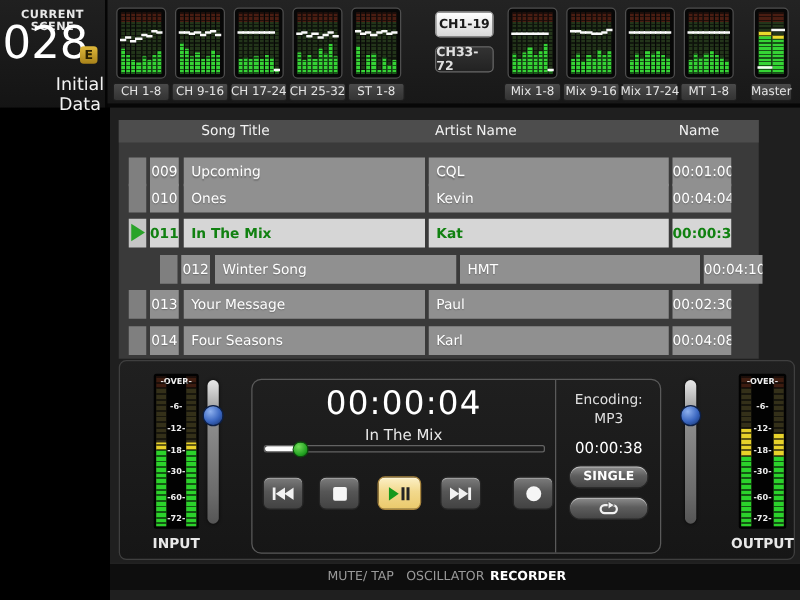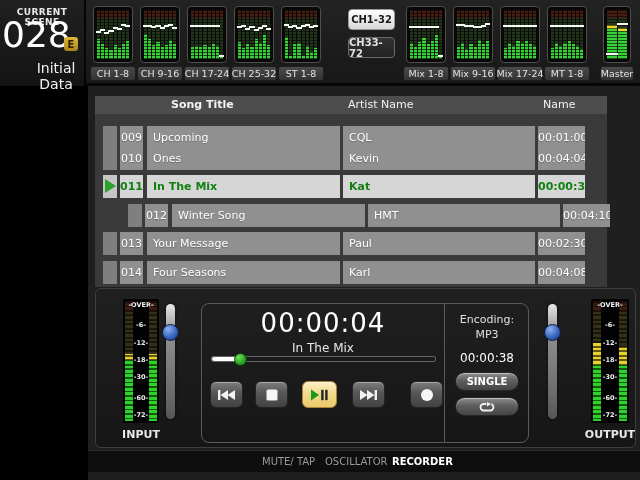--- a/index.html
+++ b/index.html
@@ -12,21 +12,21 @@
     border-bottom:3px solid #070707; }
   .scene-panel { position:absolute; left:0; top:0; width:86px; height:86px;
     background:linear-gradient(to bottom,#202020,#141414); border-right:2px solid #050505; }
   .scene-label { position:absolute; top:7px; left:0; width:100%; text-align:center;
     font-size:9px; font-weight:bold; color:#e8e8e8; letter-spacing:.4px; }
   .scene-number { position:absolute; top:15px; left:2px; width:60px; text-align:center;
     font-size:36px; line-height:40px; color:#fff; }
   .scene-badge { position:absolute; left:64px; top:37px; width:14px; height:14px; border-radius:3px;
     background:linear-gradient(to bottom,#e0b83a,#a8821a); color:#2b2000; font-size:10px; font-weight:bold;
     display:flex; align-items:center; justify-content:center; }
-  .scene-name { position:absolute; top:60px; left:0; width:100%; text-align:center;
+  .scene-name { position:absolute; top:60px; left:8px; width:100%; text-align:center;
     font-size:14px; color:#f2f2f2;padding-left:28px; }
 
   
   .mblock { position:absolute; top:6px; height:57px; background:#070707;
     border:1px solid #4e4e4e; border-radius:4px; display:flex; align-items:stretch;
     padding:3px 3px; gap:1px; }
   .mlabel { position:absolute; top:66px; height:15px; background:linear-gradient(to bottom,#4a4a4a,#333);
     border:1px solid #1d1d1d; border-radius:3px; color:#e4e4e4; font-size:9.5px;
     display:flex; align-items:center; justify-content:center; white-space:nowrap; }
   .bar { position:relative; flex:1; background:linear-gradient(to bottom,#4a1d12 0 16%,#23351a 16% 100%); }
@@ -524,37 +524,37 @@
           </div>
           <div class="bar">
             <div class="lit" style="height: 58%;"></div>
             <div class="ycap" style="bottom: 58%; height: 6%;"></div>
             <div class="fmark" style="top: 27%;"></div>
             <div class="seg"></div>
           </div>
         </div>
         <div class="mlabel" style="left: 600px; width: 34px;">Master</div>
       </div>
-    <div class="bank-btn on">CH1-32</div>
+    <div class="bank-btn on">CH1-19</div>
     <div class="bank-btn off">CH33-72</div>
   </div>
 
   <div class="scene-panel">
     <div class="scene-label">CURRENT SCENE</div>
     <div class="scene-number">028</div>
     <div class="scene-badge">E</div>
     <div class="scene-name">Initial Data</div>
   </div>
 
 
   <div class="main-bg"></div>
 
   <div class="song-table" id="song-table">
     <div class="thead">
-      <div class="th" style="left:76px;font-weight:bold;">Song Title</div>
+      <div class="th" style="left:66px;">Song Title</div>
       <div class="th" style="left:253px;">Artist Name</div>
       <div class="th" style="left:448px;">Name</div>
     </div>
   <div class="" style="position: absolute; left: 0px; top: 22px; width: 603px; height: 23px; margin-top: 8px;">
         <div class="cell playcol" style="left: 8px; width: 14px;"></div>
         <div class="cell" style="left: 25px; width: 23px; text-align: center;">009</div>
         <div class="cell" style="left: 52px; width: 193px; padding-left: 6px;">Upcoming</div>
         <div class="cell" style="left: 248px; width: 192px; padding-left: 6px;">CQL</div>
         <div class="cell" style="left: 443px; width: 47px; text-align: center;">00:01:00</div>
       </div>

